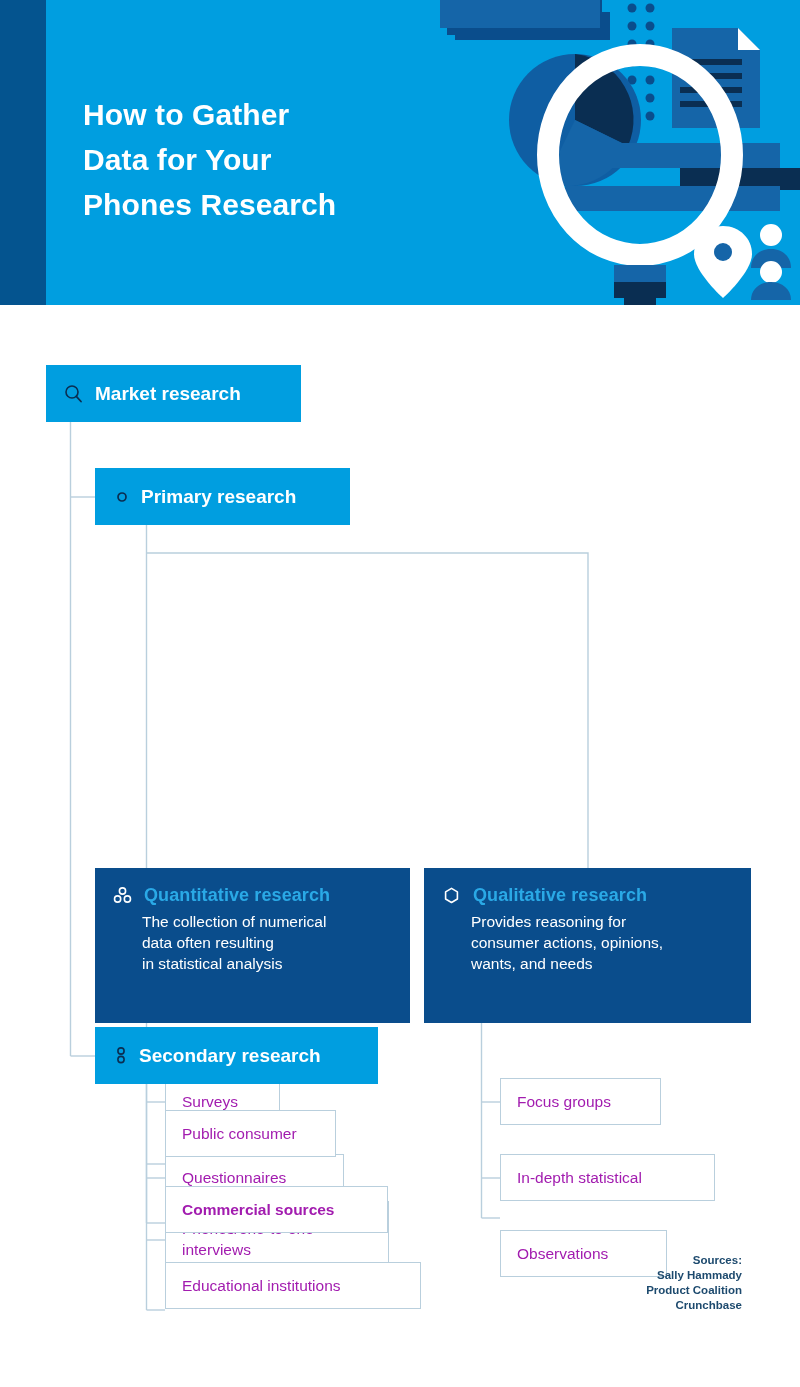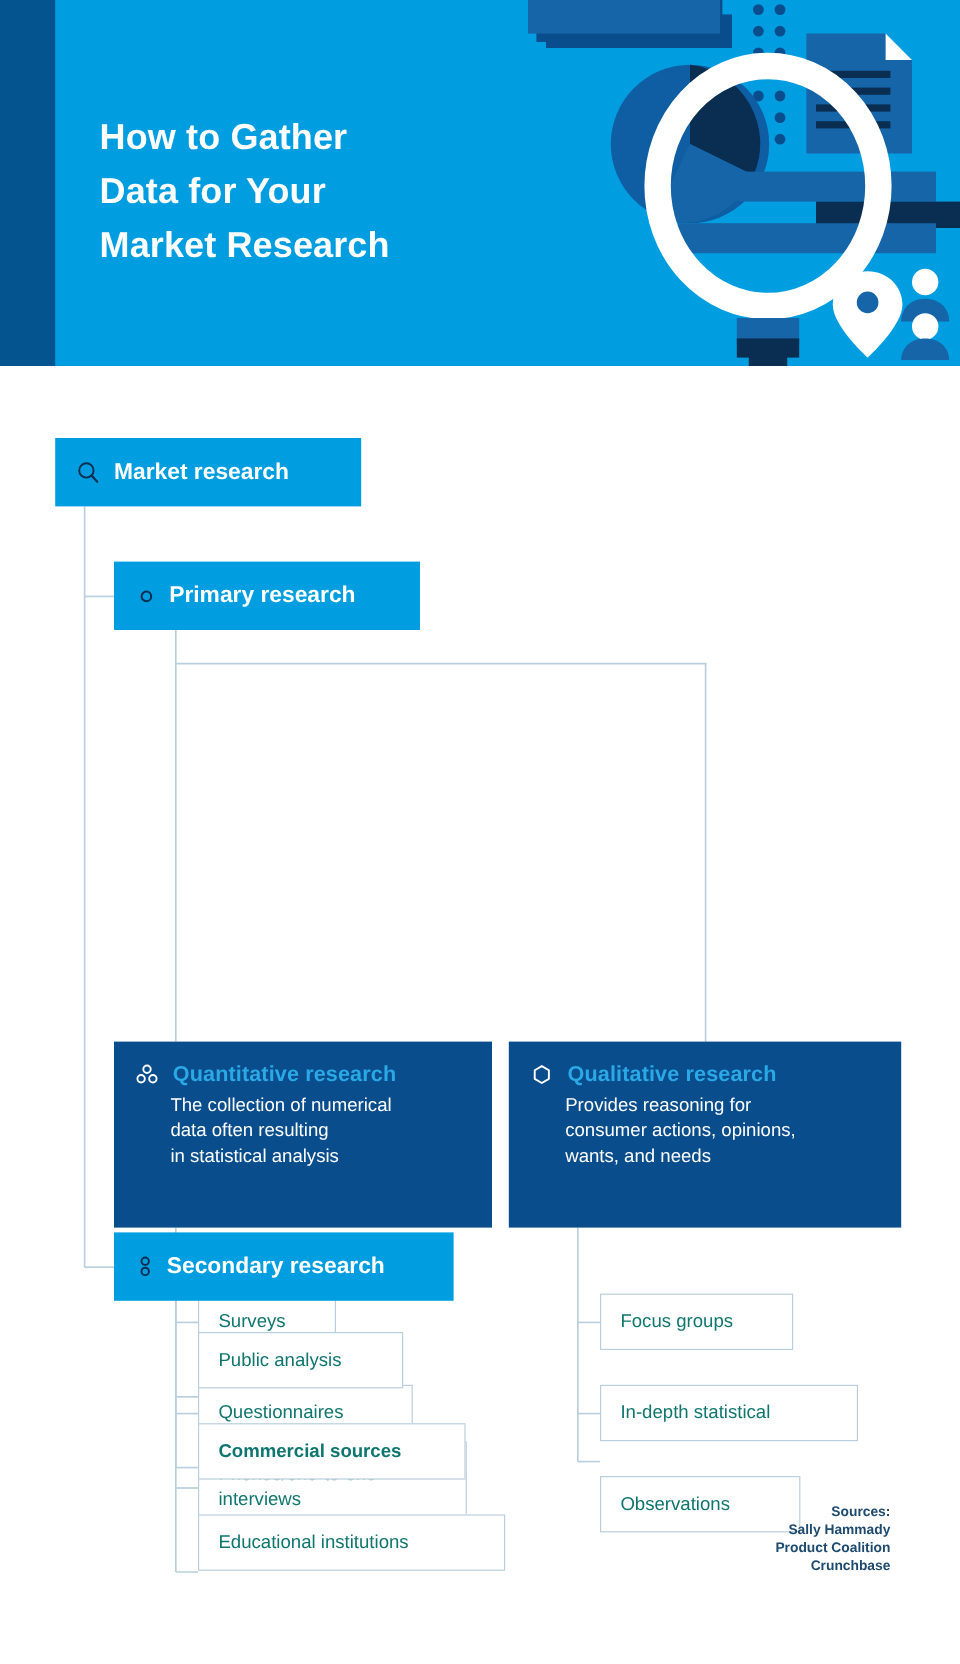--- a/index.html
+++ b/index.html
@@ -61,21 +61,21 @@
     color:#2aa9e6; font-size:18px; font-weight:bold; letter-spacing:0.1px;
   }
   .card-body {
     color:#ffffff; font-size:15.5px; line-height:21px;
     margin-left:29px; white-space:pre-line; font-weight:normal;
   }
 
   
   .leaf {
     position:absolute; border:1px solid #b9cfdd; background:#ffffff;
-    color:#0f766e; font-size:15.5px; line-height:21px;
+    color:#a21caf; font-size:15.5px; line-height:21px;
     display:flex; align-items:center; padding:0 16px;
   }
   .leaf.two-line { align-items:center; }
 
   
   .sources {
     position:absolute; right:58px; top:953px;
     text-align:right; color:#1d4a6e;
     font-size:11.5px; line-height:15px; font-weight:bold;
     white-space:pre-line;
@@ -145,21 +145,21 @@
     <g>
       <circle cx="771" cy="235" r="11" fill="#ffffff"></circle>
       <path d="M 751 268 C 751 256 760 249 771 249 C 782 249 791 256 791 268 Z" fill="#1565a8"></path>
       <circle cx="771" cy="272" r="11" fill="#ffffff"></circle>
       <path d="M 751 300 C 751 289 760 282 771 282 C 782 282 791 289 791 300 Z" fill="#1565a8"></path>
     </g>
   </svg>
 
   <div class="header-title">How to Gather
 Data for Your
-Market Research</div>
+Phones Research</div>
 </div>
 
 <div class="diagram">
 
   <svg class="conn-layer" viewBox="0 0 800 1082">
     <g stroke="#b9cfdd" stroke-width="1.4" fill="none">
 
       <path d="M 70.5 117 L 70.5 751"></path>
 
       <path d="M 70.5 192 L 95 192"></path>
@@ -250,20 +250,20 @@
       <svg width="12" height="19" viewBox="0 0 12 19">
         <circle cx="6" cy="5" r="3.1" fill="none" stroke="#0a2e52" stroke-width="1.6"></circle>
         <circle cx="6" cy="13.5" r="3.1" fill="none" stroke="#0a2e52" stroke-width="1.6"></circle>
       </svg>
     </span>
     <span class="nlabel">Secondary research</span>
   </div>
 
 </div>
 
-<div class="leaf" style="position:absolute; left:165px; top:1110px; width:171px; height:47px;">Public analysis</div>
+<div class="leaf" style="position:absolute; left:165px; top:1110px; width:171px; height:47px;">Public consumer</div>
 <div class="leaf" style="position:absolute; left:165px; top:1186px; width:223px; height:47px;font-weight:bold;">Commercial sources</div>
 <div class="leaf" style="position:absolute; left:165px; top:1262px; width:256px; height:47px;">Educational institutions</div>
 
 <div class="sources" style="position:absolute; right:58px; top:1253px;">Sources:
 Sally Hammady
 Product Coalition
 Crunchbase</div>
 
 </body></html>

